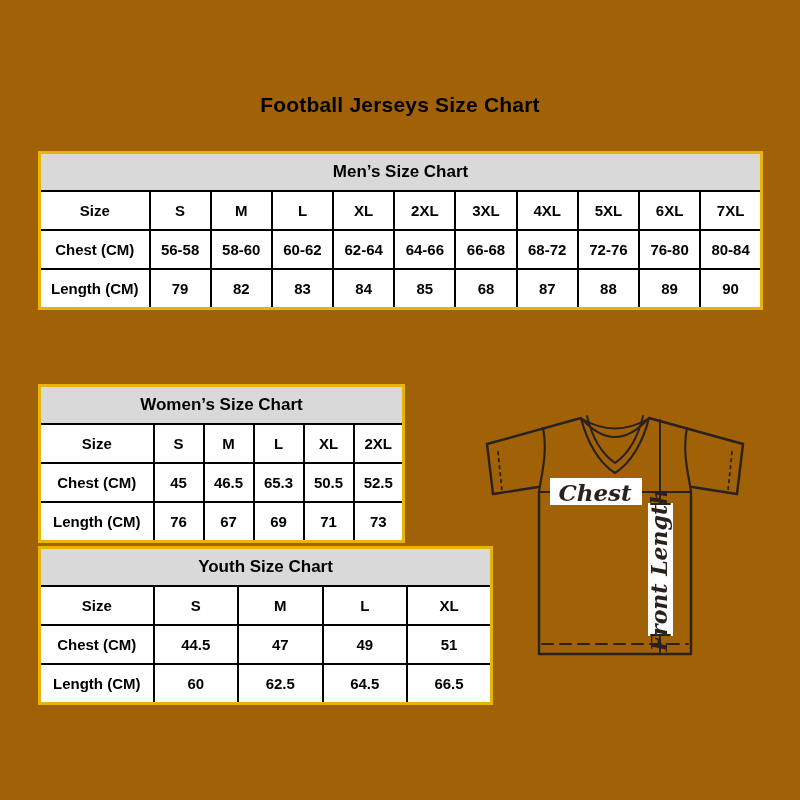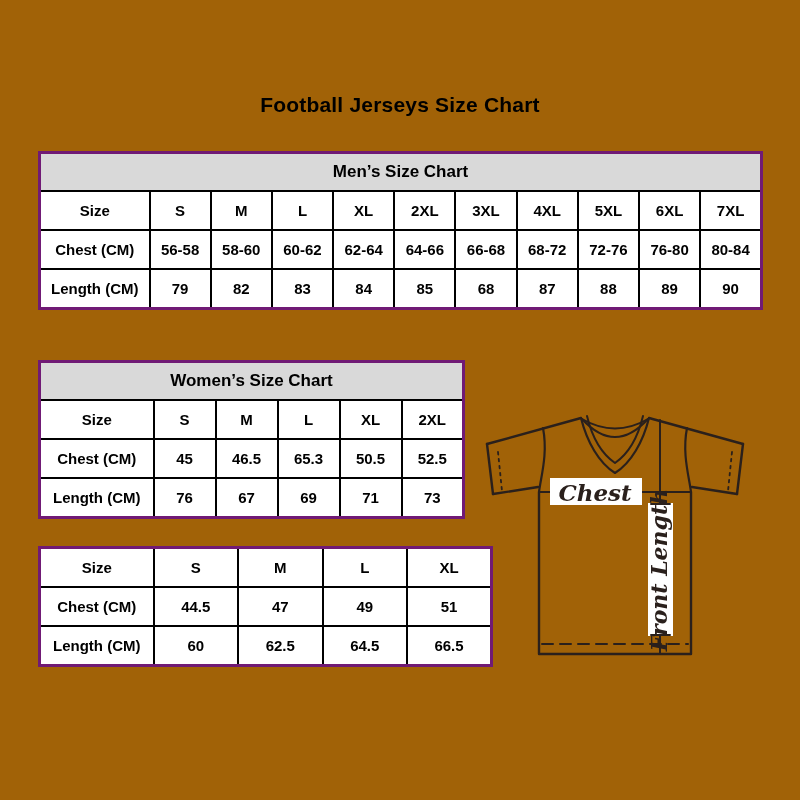--- a/index.html
+++ b/index.html
@@ -6,31 +6,31 @@
   #canvas {
     position:relative; width:800px; height:800px; background:#a16207;
     font-family:"Liberation Sans", sans-serif; color:#000;
   }
   .page-title {
     position:absolute; top:93px; left:0; width:800px; text-align:center;
     font-size:21px; font-weight:bold; letter-spacing:0.2px;
   }
   table.tbl {
     position:absolute; border-collapse:collapse; table-layout:fixed;
-    border:3px solid #701a75; background:#fff;
+    border:3px solid #eab308; background:#fff;
   }
   table.tbl td {
     border:2px solid #000; text-align:center; vertical-align:middle;
     font-weight:bold; font-size:15px; padding:0; height:37px; color:#000;
   }
   table.tbl tr.hdr td {
     background:#d9d9d9; font-size:17px; height:36px;
   }
   table.mens  { left:38px; top:151px; width:725px; }
-  table.womens{ left:38px; top:360px; width:427px; }
+  table.womens{ left:38px; top:384px; width:367px; }
   table.youth { left:38px; top:546px; width:455px; }
   col.c-label-m { width:110px; }
   col.c-label-w { width:114px; }
   .jersey-wrap { position:absolute; left:480px; top:408px; width:270px; height:252px; }
   .jersey-wrap svg { display:block; }
   .j-line { stroke:#2a201c; fill:none; stroke-linejoin:round; stroke-linecap:round; }
   .j-text {
     fill:#2a201c; font-family:"DejaVu Serif", serif; font-style:italic; font-weight:bold;
   }
 </style>
@@ -127,20 +127,23 @@
       </tr>
     </tbody>
   </table>
 
   <table class="tbl youth">
     <colgroup>
         <col class="c-label-w">
         <col span="4">
       </colgroup>
     <tbody>
+      <tr class="hdr">
+          <td colspan="5">Youth Size Chart</td>
+        </tr>
       <tr>
         <td>Size</td>
         <td>S</td>
         <td>M</td>
         <td>L</td>
         <td>XL</td>
       </tr>
       <tr>
         <td>Chest (CM)</td>
         <td>44.5</td>

